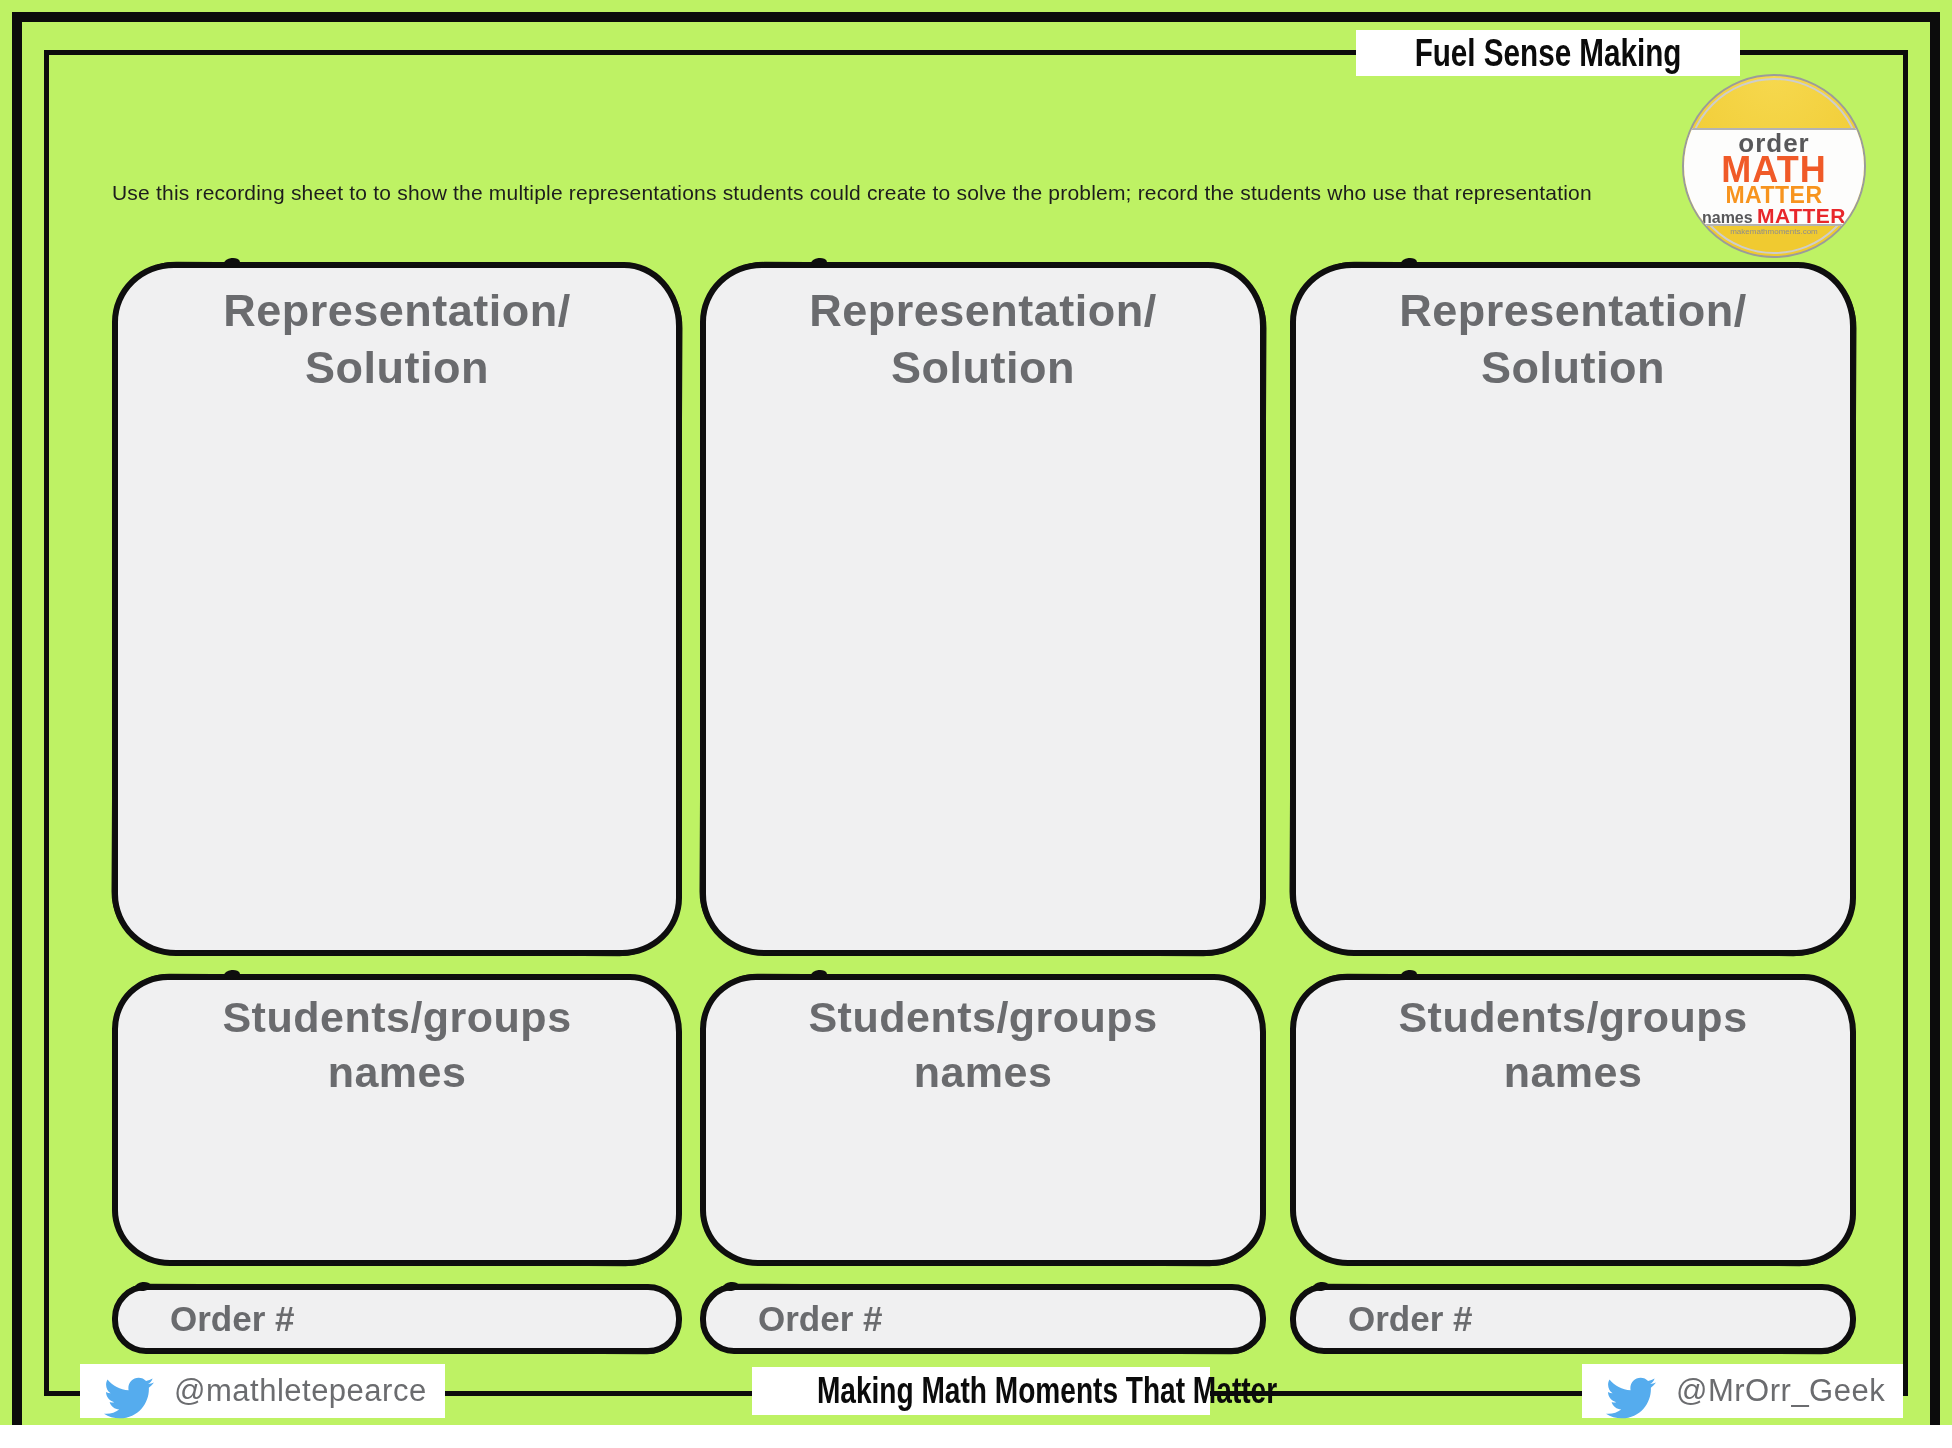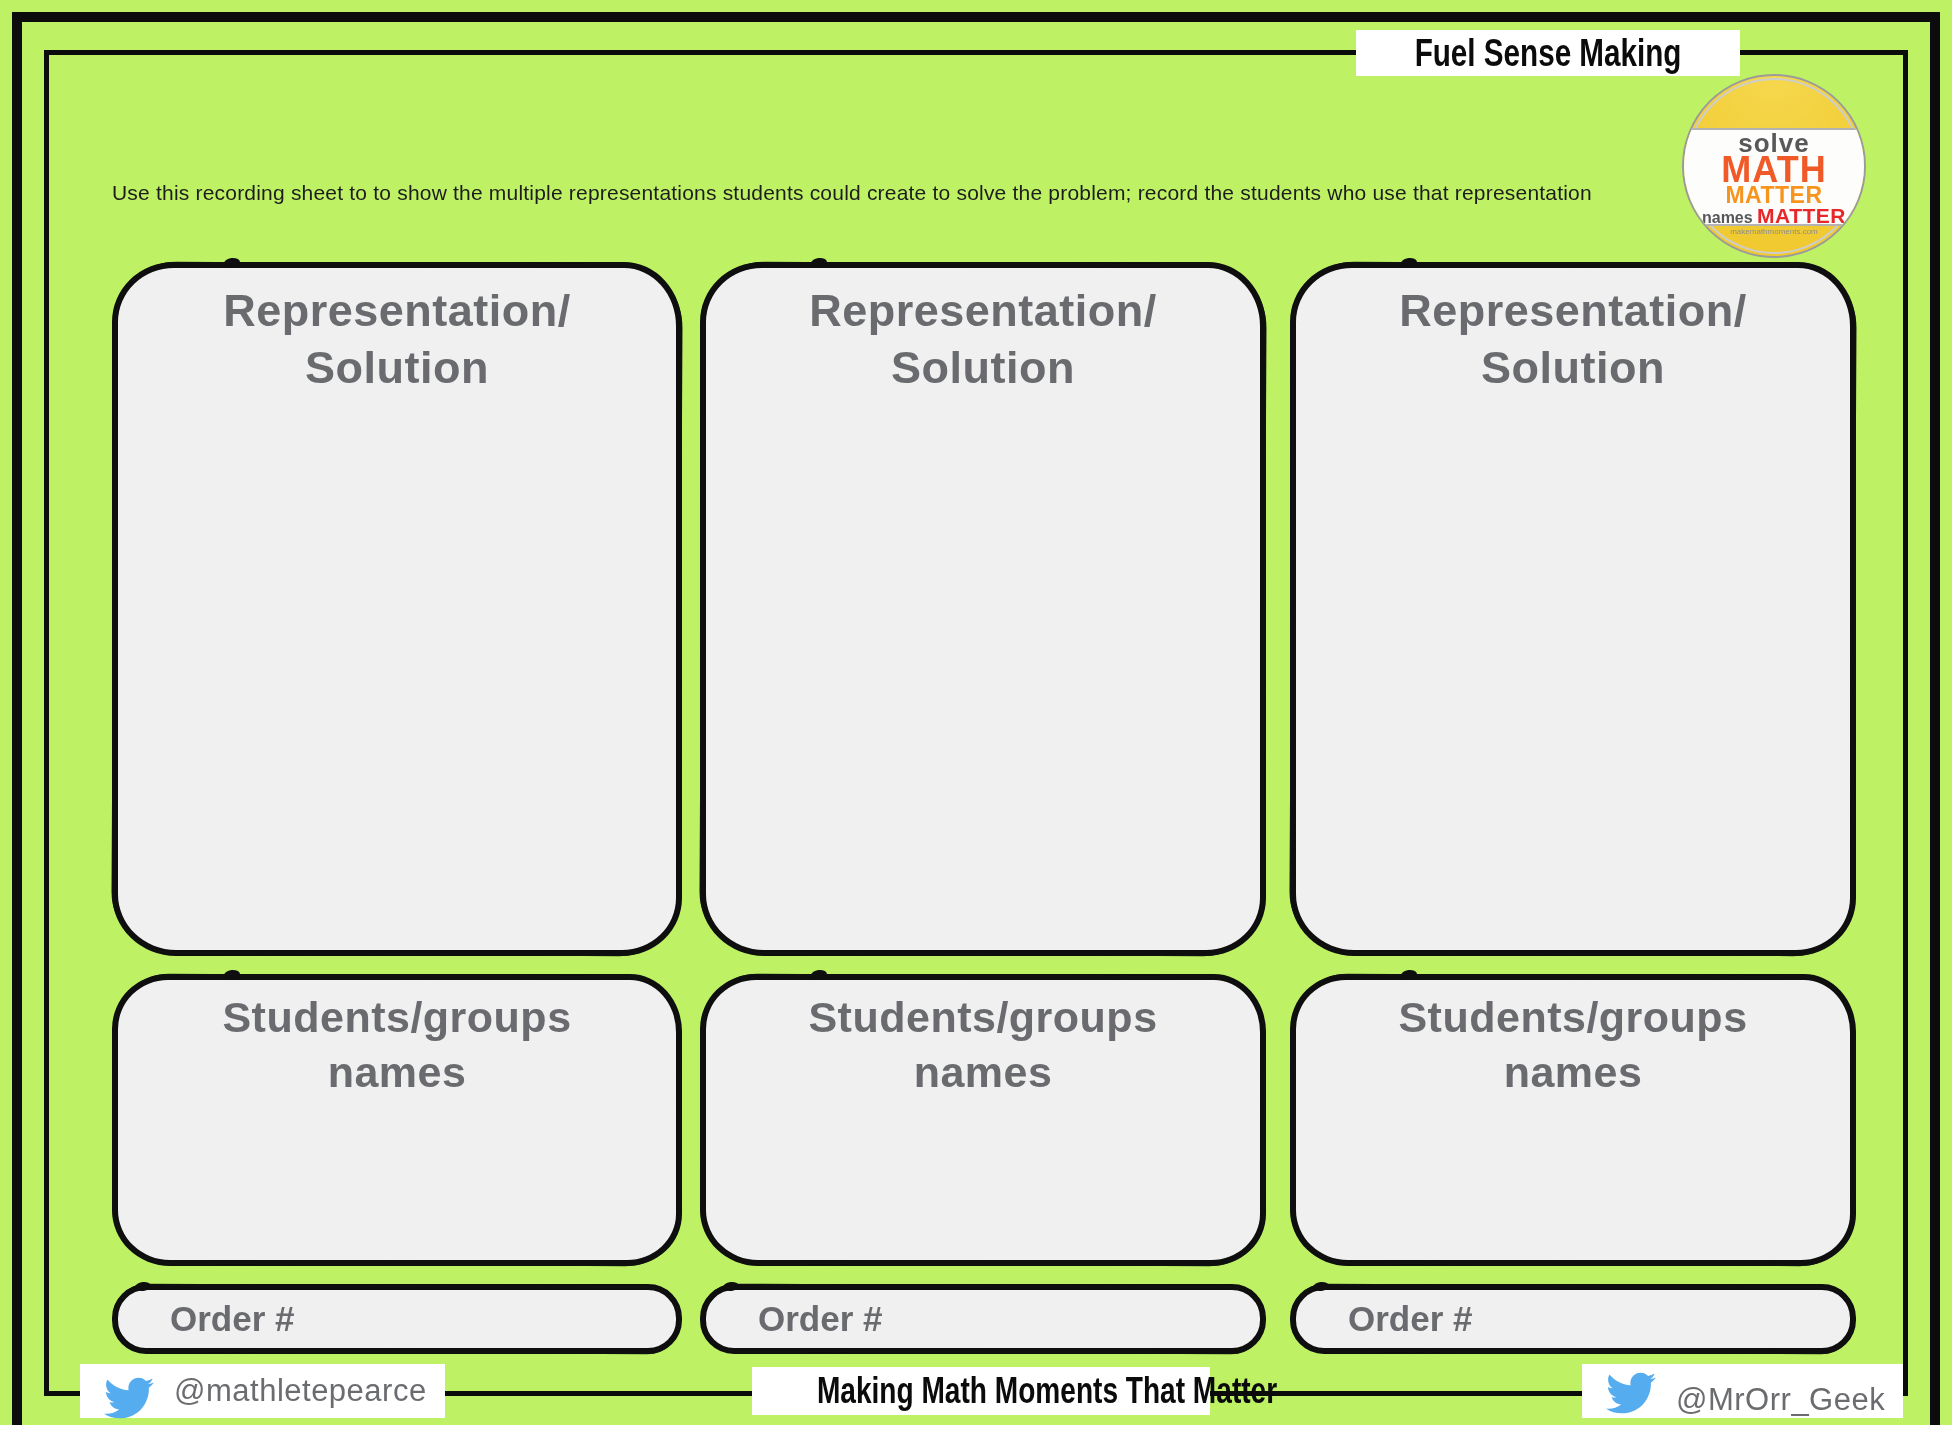--- a/index.html
+++ b/index.html
@@ -77,21 +77,21 @@
   .order-label {
     display:block; margin-left:52px; line-height:58px;
     font-size:35px; font-weight:700; color:#6a6b6e;
   }
   
   .footer-item {
     position:absolute; top:1364px; height:54px; display:flex; align-items:center; gap:14px;
     background:#ffffff; padding:0 18px; z-index:5;
   }
   .footer-left { left:80px; }
-  .footer-right { left:1582px;align-items:flex-end; }
+  .footer-right { left:1582px; }
   .handle { font-size:31px; color:#6b6c6f; letter-spacing:0.5px; white-space:nowrap; }
   .bird { width:62px; height:50px; margin-top:14px; fill:#55acee; flex:0 0 auto; }
   .footer-center { left:752px; top:1367px; width:458px; height:48px; line-height:48px; font-size:36px; }
 </style>
 </head>
 <body>
 
 <div class="page">
 
   <div class="outer-frame"></div>
@@ -101,21 +101,21 @@
     <span class="condensed">Fuel Sense Making</span>
   </div>
 
 
   <div class="page-desc">
     <div>Use this recording sheet to to show the multiple representations students could create to solve the problem; record the students who use that representation</div>
   </div>
 
   <div class="logo">
     <div class="logo-band">
-      <div class="logo-making">solve</div>
+      <div class="logo-making">order</div>
       <div class="logo-math">MATH</div>
       <div class="logo-moments">MATTER</div>
       <div class="logo-line4">
         <span class="logo-that">names</span>
         <span class="logo-matter">MATTER</span>
       </div>
       <div class="logo-url">makemathmoments.com</div>
     </div>
   </div>
 

